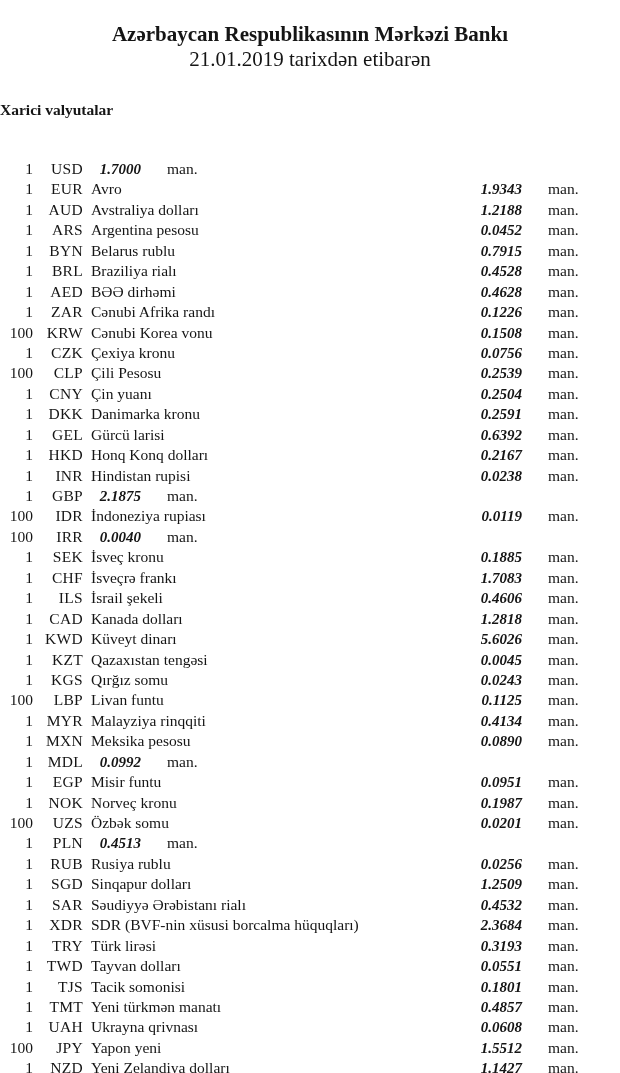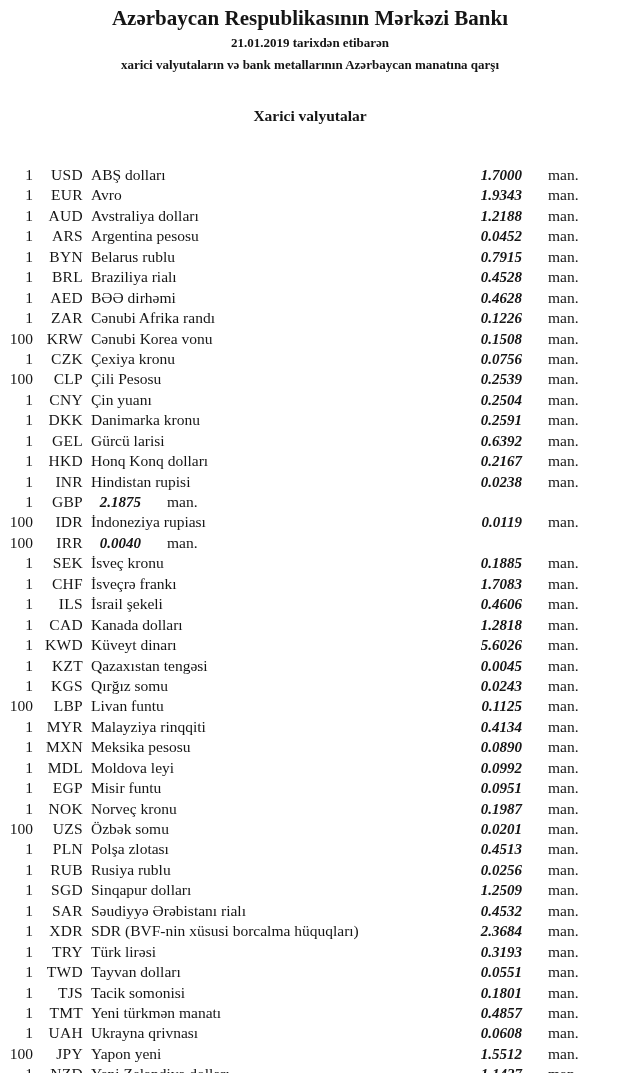--- a/index.html
+++ b/index.html
@@ -17,36 +17,35 @@
     -webkit-font-smoothing: antialiased;
   }
   .doc {
     width: 620px;
     height: 1073px;
     background: #ffffff;
   }
   
   .header {
     text-align: center;
-    padding-top: 4px;
+    padding-top: 20px;
   }
   .bank-title {
     font-size: 21px;
     font-weight: 700;
     line-height: 28px;
   }
   .date-line,
   .subtitle-line,
   .bulletin-title {
-    font-size: 13px;
-    font-weight: 700;
+    font-size: 21px;
+    font-weight: 400;
     line-height: 22px;
   }
   .section-title {
-    text-align: center;
     font-size: 15.5px;
     font-weight: 700;
     line-height: 20px;
     margin-top: 30px;
   }
   
   .rates-table {
     margin-top: 6px;
   }
   .row {
@@ -90,31 +89,29 @@
   }
 </style>
 </head>
 <body>
 
 <div class="doc">
 
   <div class="header">
     <div class="bank-title">Azərbaycan Respublikasının Mərkəzi Bankı</div>
     <div class="date-line">21.01.2019 tarixdən etibarən</div>
-    <div class="subtitle-line">xarici valyutaların və bank metallarının Azərbaycan manatına qarşı</div>
   </div>
 
   <div class="section-title">Xarici valyutalar</div>
 
   <div class="rates-table">
 
       <div class="row">
         <span class="qty">1</span>
         <span class="code">USD</span>
-        <span class="cname">ABŞ dolları</span>
         <span class="rate">1.7000</span>
         <span class="unit">man.</span>
       </div>
 
       <div class="row">
         <span class="qty">1</span>
         <span class="code">EUR</span>
         <span class="cname">Avro</span>
         <span class="rate">1.9343</span>
         <span class="unit">man.</span>
@@ -330,21 +327,20 @@
         <span class="qty">1</span>
         <span class="code">MXN</span>
         <span class="cname">Meksika pesosu</span>
         <span class="rate">0.0890</span>
         <span class="unit">man.</span>
       </div>
 
       <div class="row">
         <span class="qty">1</span>
         <span class="code">MDL</span>
-        <span class="cname">Moldova leyi</span>
         <span class="rate">0.0992</span>
         <span class="unit">man.</span>
       </div>
 
       <div class="row">
         <span class="qty">1</span>
         <span class="code">EGP</span>
         <span class="cname">Misir funtu</span>
         <span class="rate">0.0951</span>
         <span class="unit">man.</span>
@@ -362,21 +358,20 @@
         <span class="qty">100</span>
         <span class="code">UZS</span>
         <span class="cname">Özbək somu</span>
         <span class="rate">0.0201</span>
         <span class="unit">man.</span>
       </div>
 
       <div class="row">
         <span class="qty">1</span>
         <span class="code">PLN</span>
-        <span class="cname">Polşa zlotası</span>
         <span class="rate">0.4513</span>
         <span class="unit">man.</span>
       </div>
 
       <div class="row">
         <span class="qty">1</span>
         <span class="code">RUB</span>
         <span class="cname">Rusiya rublu</span>
         <span class="rate">0.0256</span>
         <span class="unit">man.</span>

